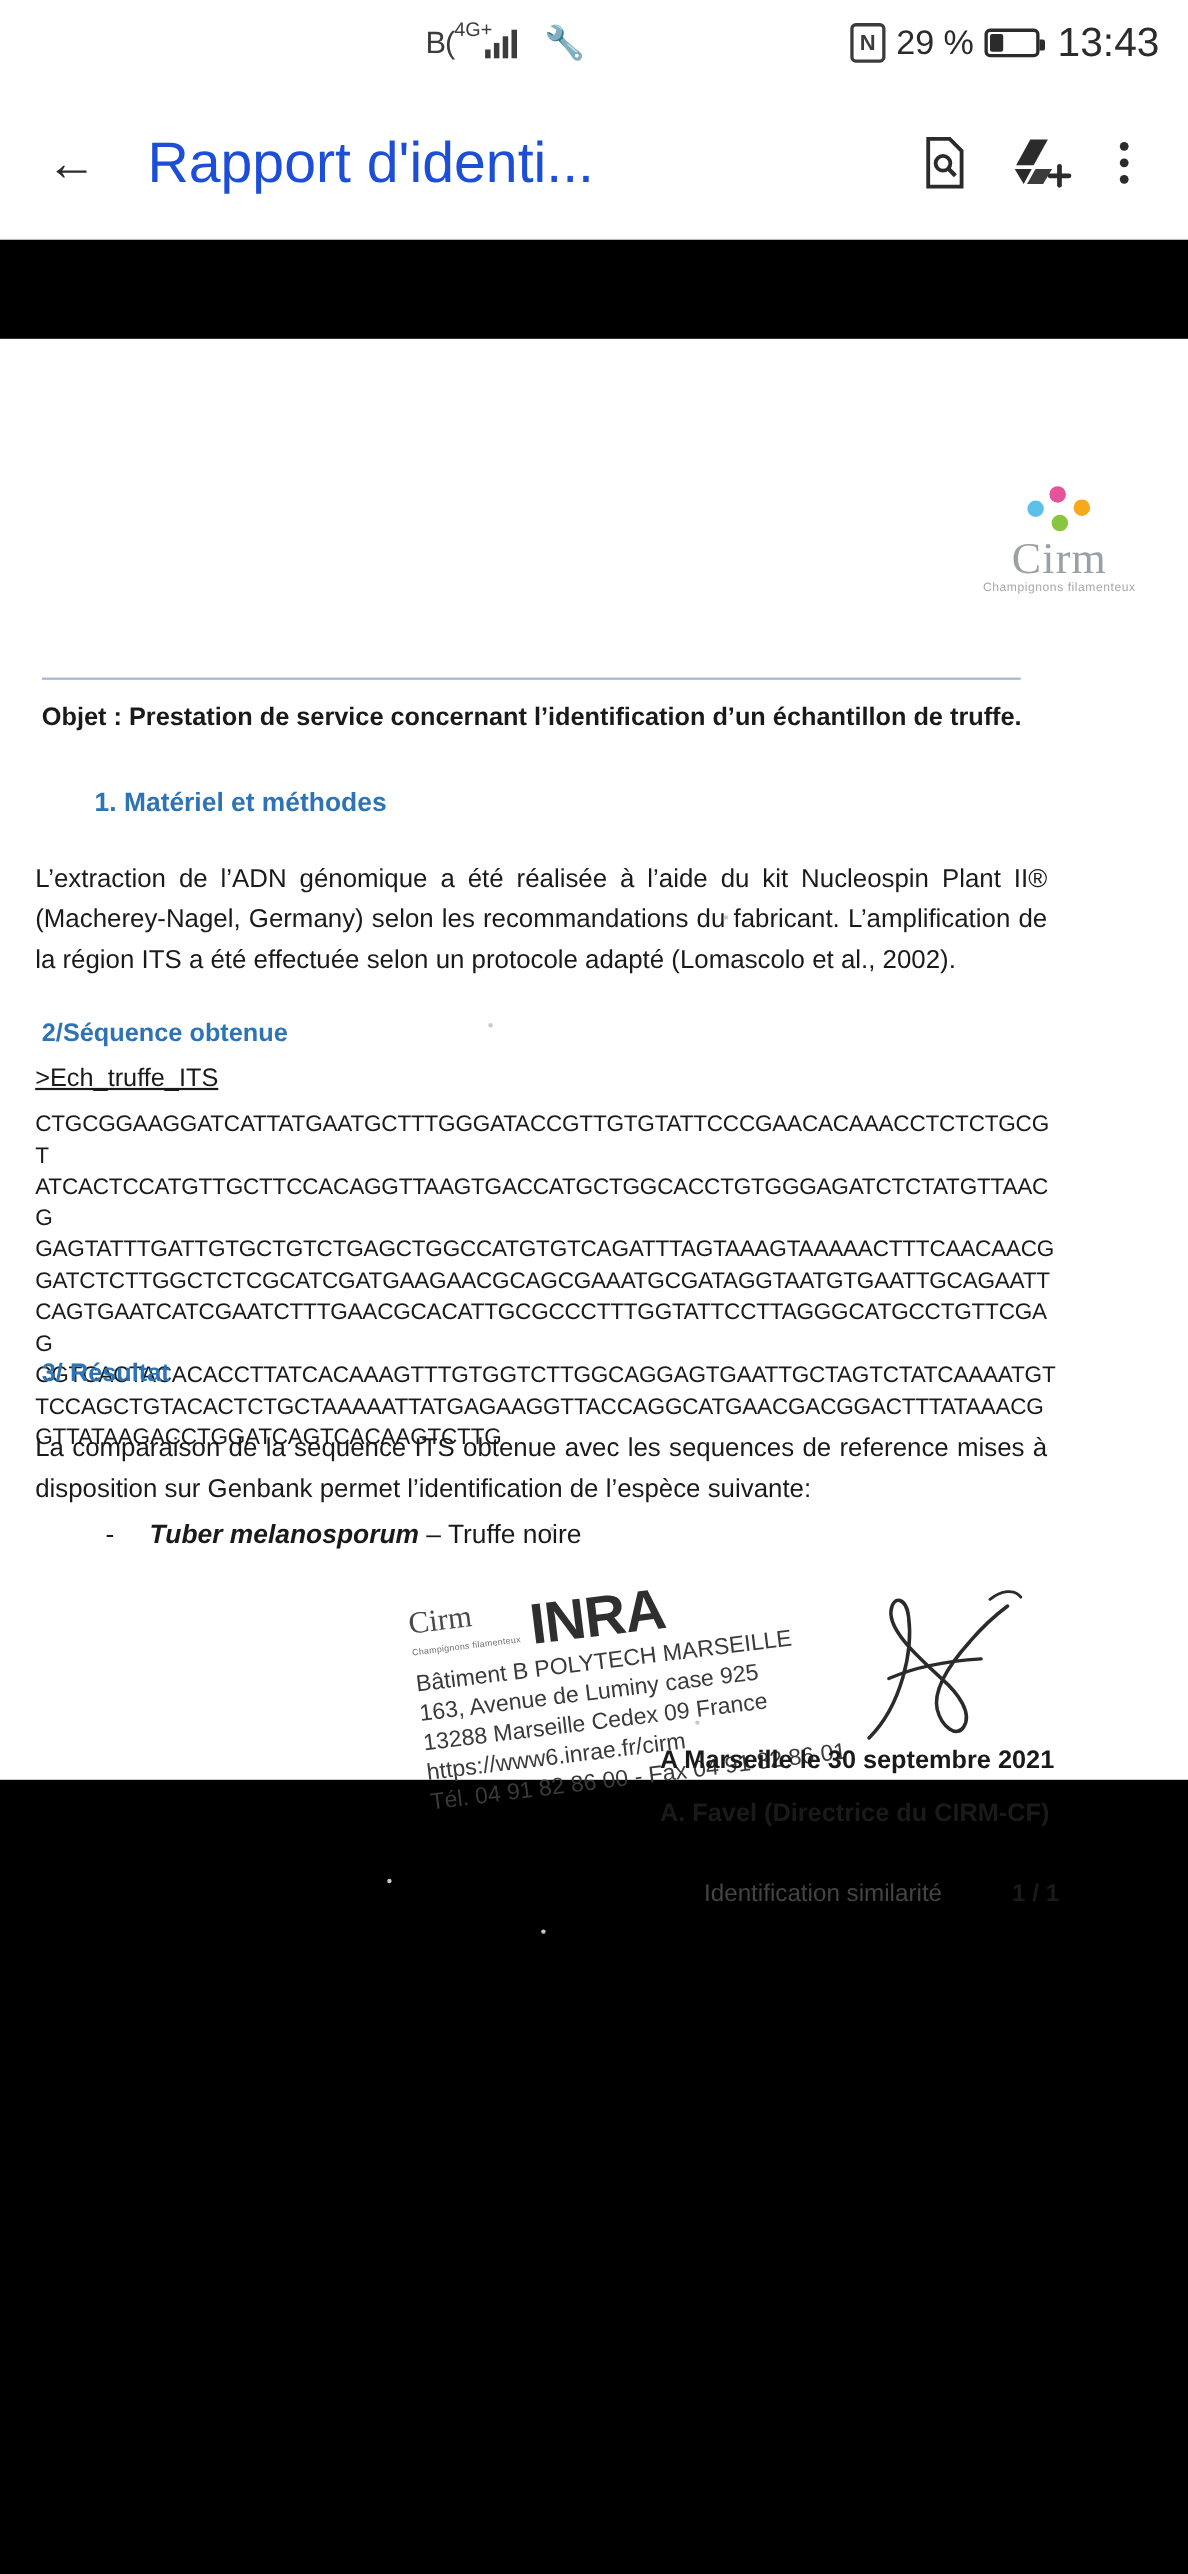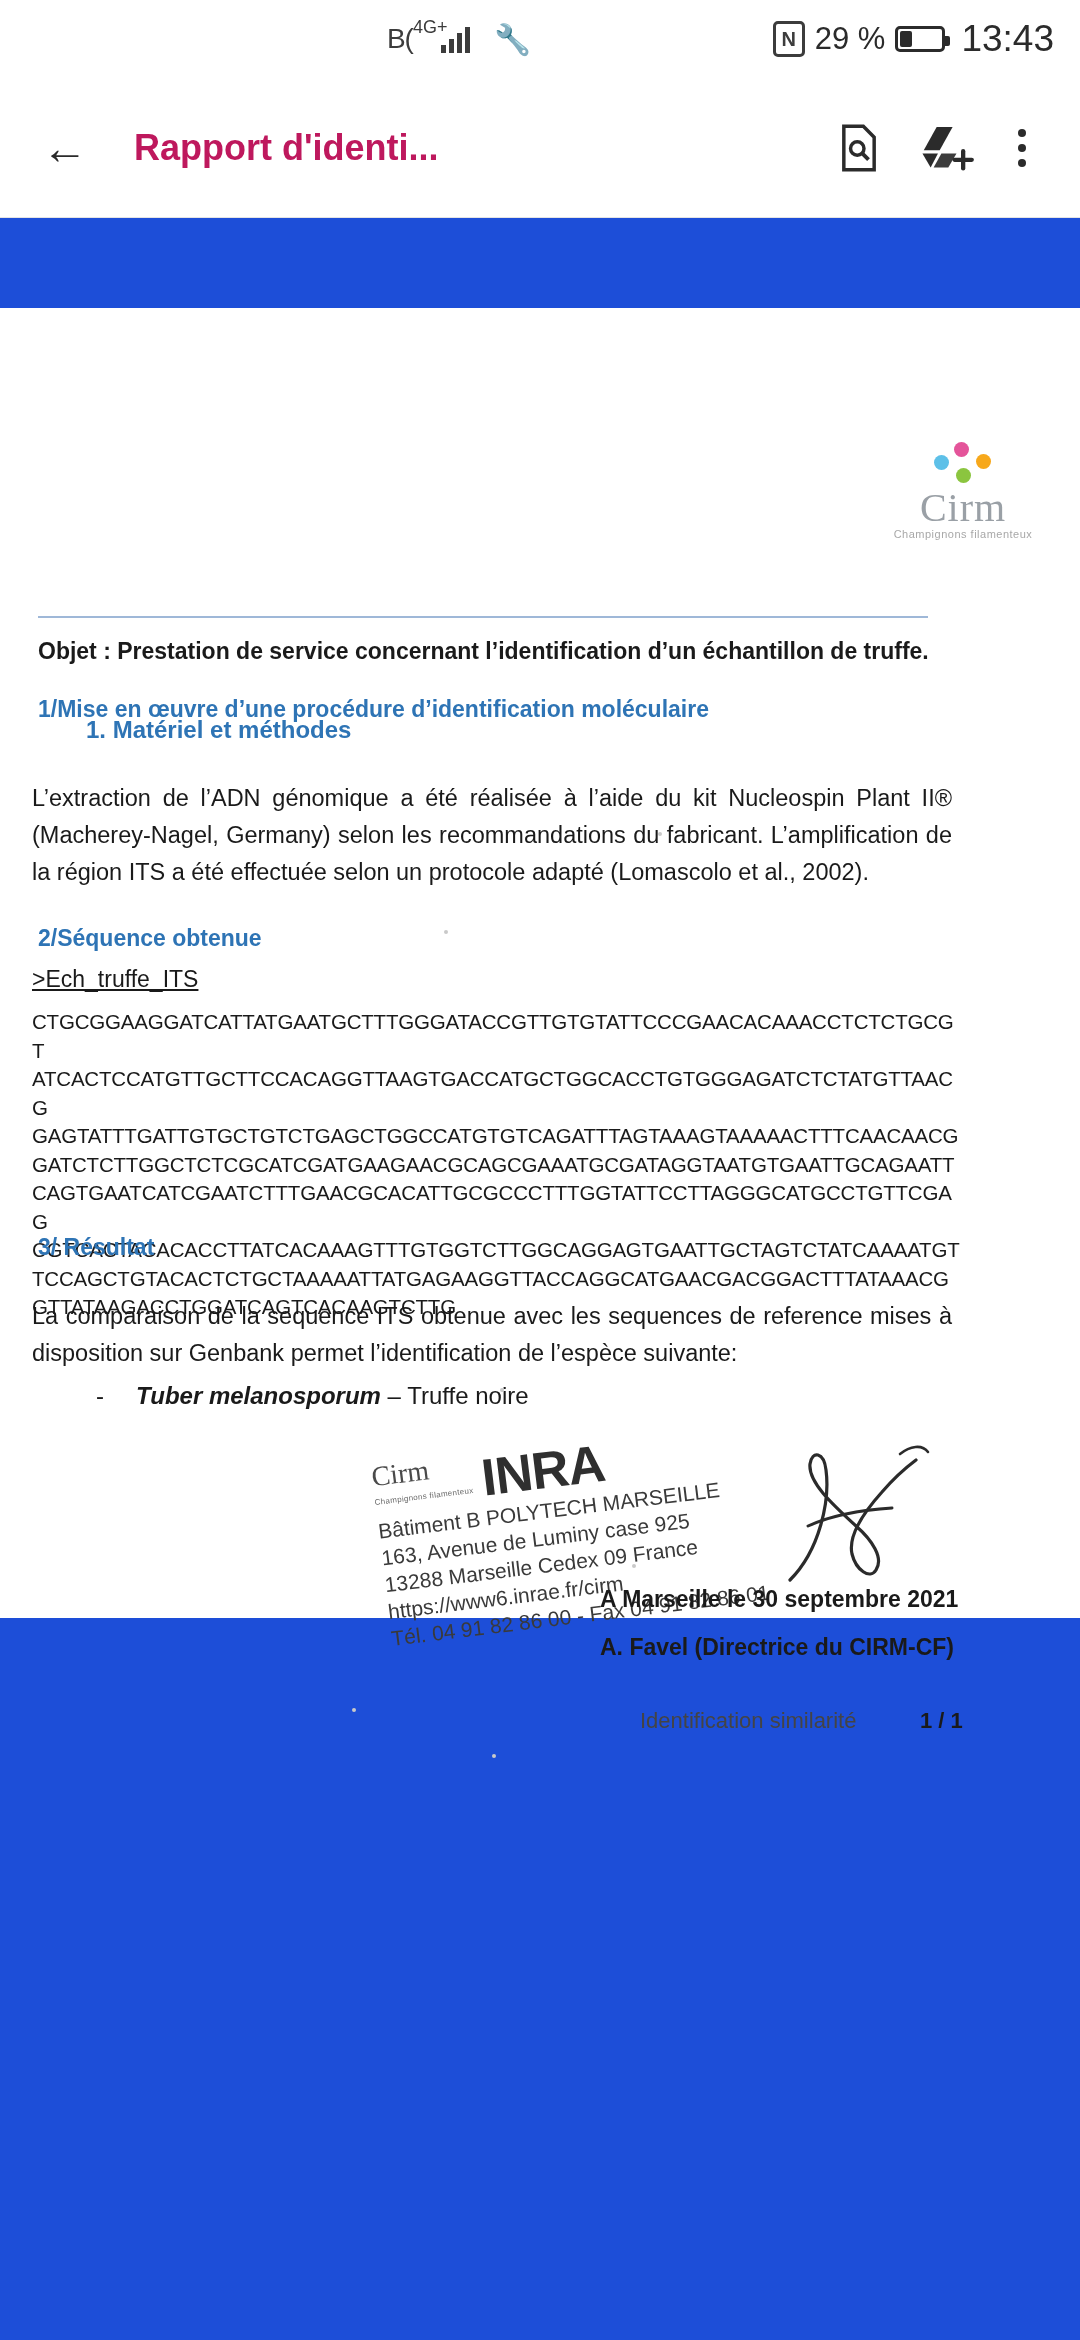--- a/index.html
+++ b/index.html
@@ -128,27 +128,27 @@
     width: 70px;
     height: 70px;
     display: flex;
     align-items: center;
     justify-content: center;
     font-size: 46px;
     color: #2b2b2b;
     flex: 0 0 auto;
   }
   .doc-title {
-    font-size: 36px;
-    color: #be185d;
+    font-size: 52px;
+    color: #1d4ed8;
     margin-left: 34px;
     flex: 1;
     white-space: nowrap;
     overflow: hidden;
-    font-weight: 700;
+    font-weight: 400;
   }
   .bar-icon {
     width: 74px;
     height: 74px;
     display: flex;
     align-items: center;
     justify-content: center;
     flex: 0 0 auto;
     margin-left: 14px;
   }
@@ -165,21 +165,21 @@
   .kebab i {
     width: 8px;
     height: 8px;
     border-radius: 50%;
     background: #2b2b2b;
     display: block;
   }
 
   
   .viewer {
-    background: #1d4ed8;
+    background: #000000;
     height: calc(2340px - 78px - 140px);
     width: 100%;
     position: relative;
     overflow: hidden;
   }
   .page-sheet {
     position: absolute;
     top: 90px;
     left: 0;
     width: 1080px;
@@ -477,21 +477,20 @@
             <span></span>
         </div>
         <div class="cirm-word">Cirm</div>
         <div class="cirm-sub">Champignons filamenteux</div>
       </div>
 
       <div class="title-rule"></div>
 
       <div class="objet">Objet : Prestation de service concernant l’identification d’un échantillon de truffe.</div>
 
-      <div class="h-blue sec1">1/Mise en œuvre d’une procédure d’identification moléculaire</div>
       <div class="h-blue sec1b">1.   Matériel et méthodes</div>
 
       <div class="para p1">L’extraction de l’ADN génomique a été réalisée à l’aide du kit Nucleospin Plant II® (Macherey-Nagel, Germany) selon les recommandations du fabricant. L’amplification de la région ITS a été effectuée selon un protocole adapté (Lomascolo et al., 2002).</div>
 
       <div class="h-blue sec2">2/Séquence obtenue</div>
       <div class="seq-name">&gt;Ech_truffe_ITS</div>
       <div class="seq-block">CTGCGGAAGGATCATTATGAATGCTTTGGGATACCGTTGTGTATTCCCGAACACAAACCTCTCTGCGT
 ATCACTCCATGTTGCTTCCACAGGTTAAGTGACCATGCTGGCACCTGTGGGAGATCTCTATGTTAACG
 GAGTATTTGATTGTGCTGTCTGAGCTGGCCATGTGTCAGATTTAGTAAAGTAAAAACTTTCAACAACG
 GATCTCTTGGCTCTCGCATCGATGAAGAACGCAGCGAAATGCGATAGGTAATGTGAATTGCAGAATT

